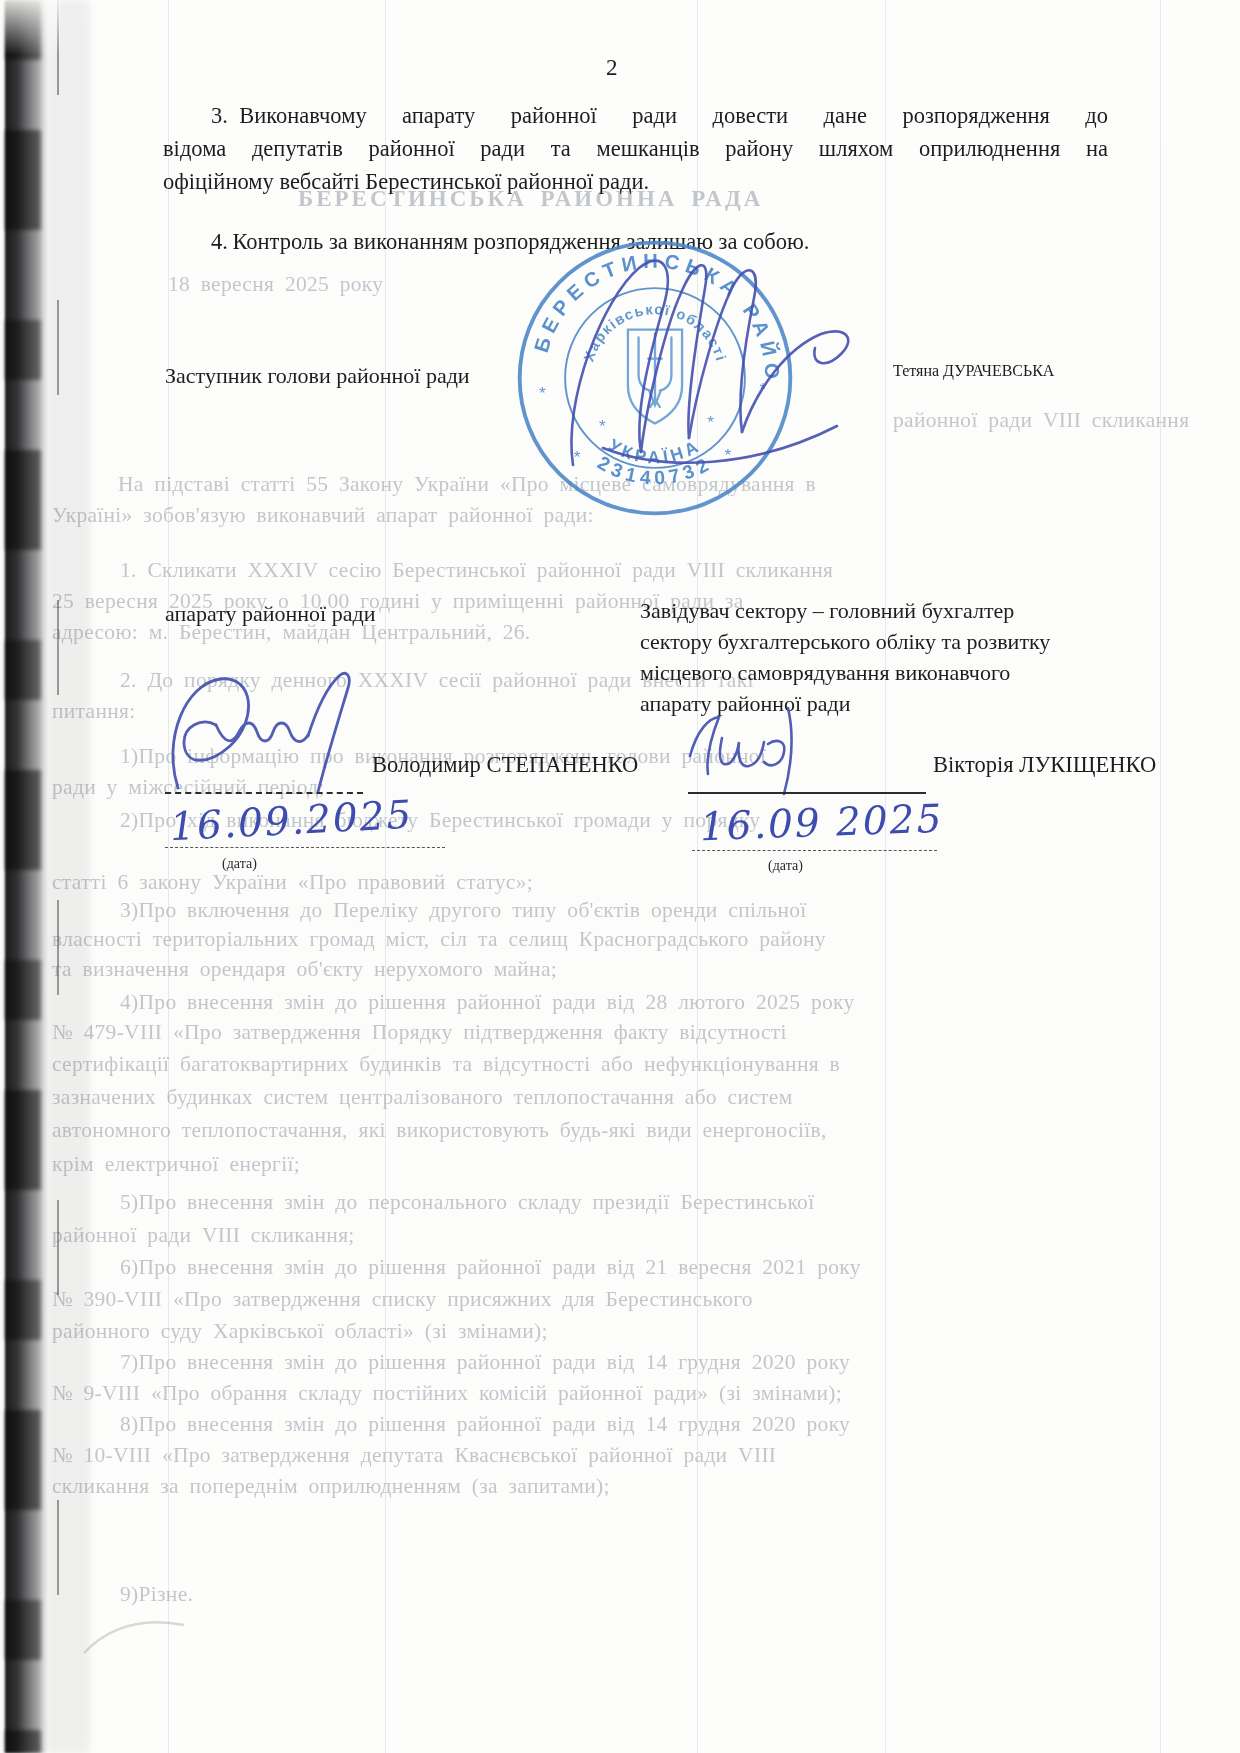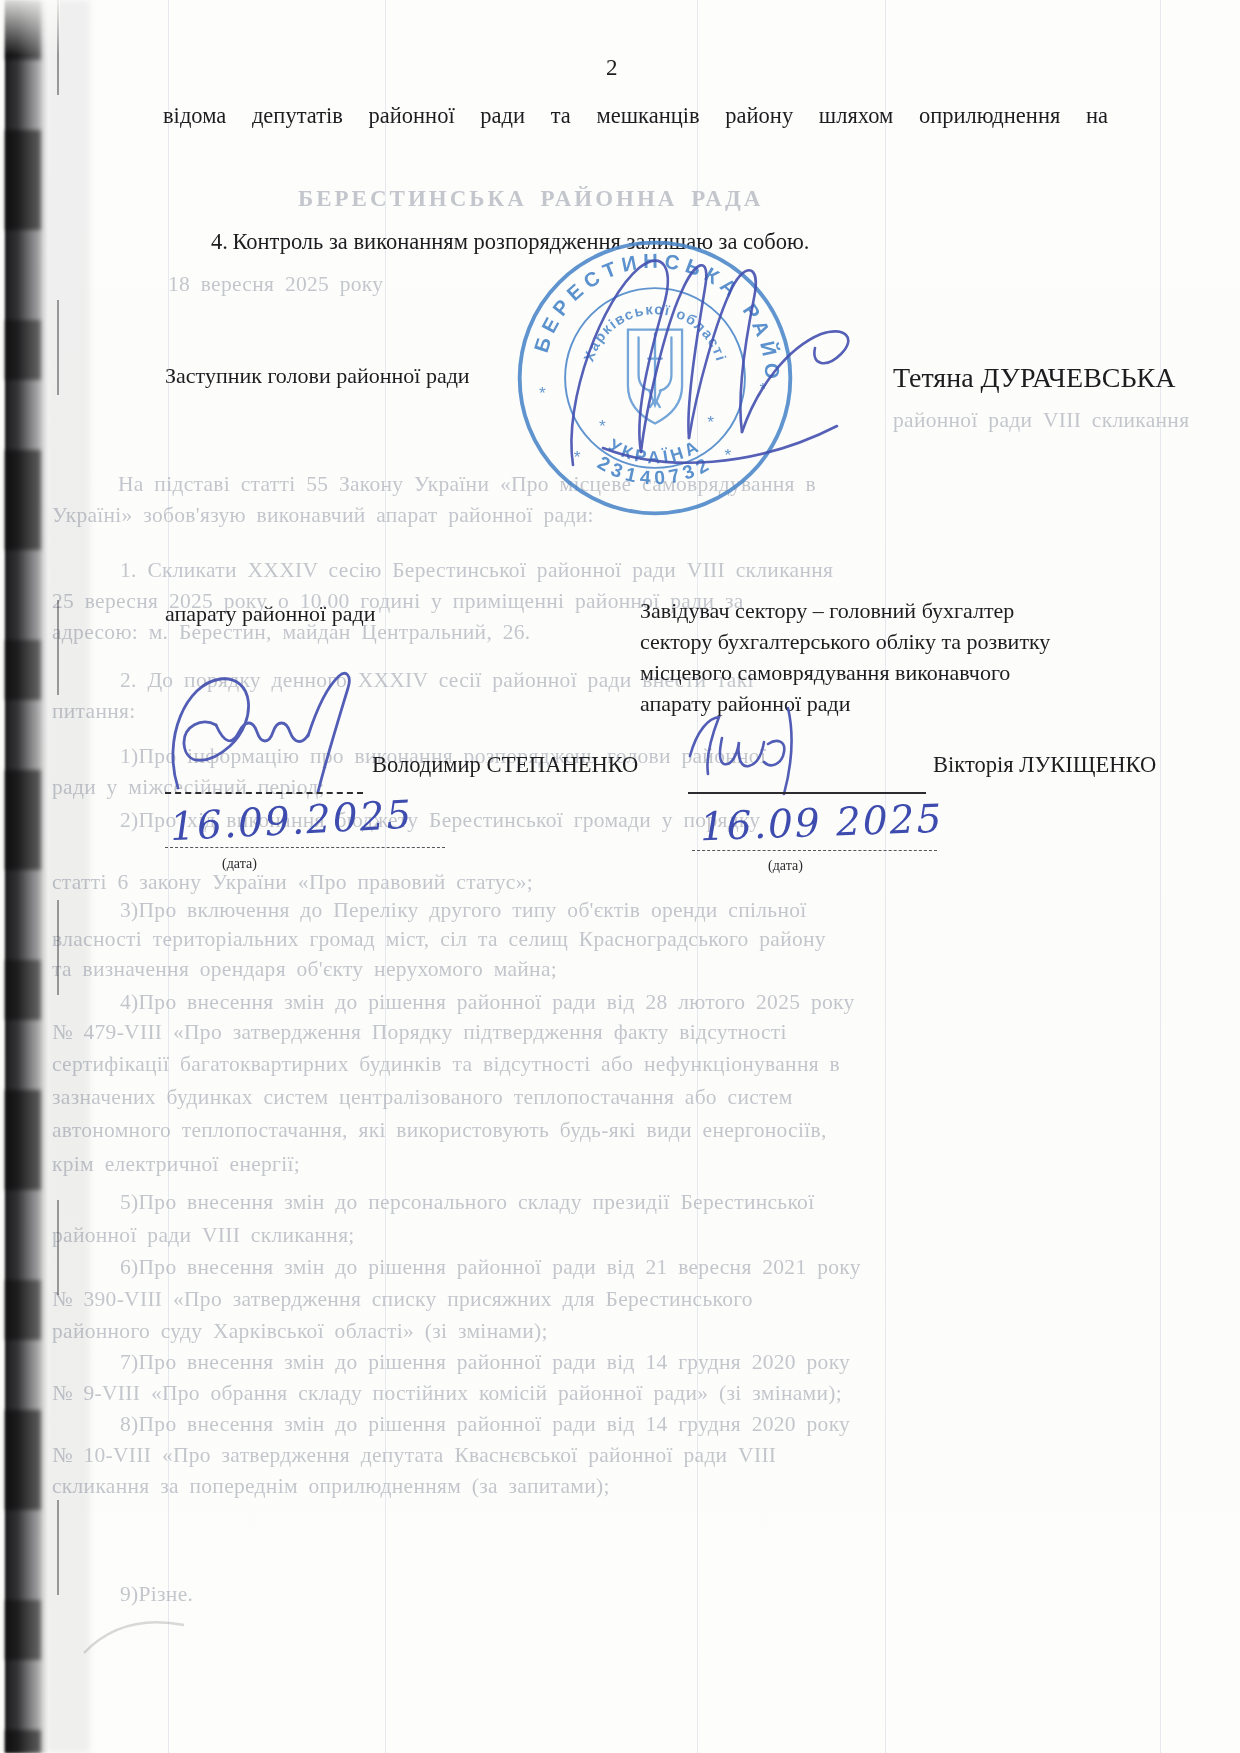--- a/index.html
+++ b/index.html
@@ -80,27 +80,29 @@
 
   <div class="scanline" style="left:168px"></div>
   <div class="scanline" style="left:385px"></div>
   <div class="scanline" style="left:697px"></div>
   <div class="scanline" style="left:885px"></div>
   <div class="scanline" style="left:1160px"></div>
 
   <div class="pnum" style="left:606px;top:55px">2</div>
 
   <div class="doc" style="left:163px;top:99px">
+    <div class="jline" style="padding-left:48px;width:897px">3. Виконавчому апарату районної ради довести дане розпорядження до</div>
     <div class="jline">відома депутатів районної ради та мешканців району шляхом оприлюднення на</div>
+    <div>офіційному вебсайті Берестинської районної ради.</div>
   </div>
 
   <div class="doc" style="left:211px;top:225px">4. Контроль за виконанням розпорядження залишаю за собою.</div>
 
   <div class="role" style="left:165px;top:360px">Заступник голови районної ради</div>
-  <div class="name" style="left:893px;top:362px;font-size:28px">Тетяна ДУРАЧЕВСЬКА</div>
+  <div class="name" style="left:893px;top:362px;font-size:16px">Тетяна ДУРАЧЕВСЬКА</div>
 
   <svg style="left:510px;top:233px" width="290" height="290" viewBox="0 0 300 300">
     <g stroke="#4a86c8" fill="none" opacity="0.88">
       <circle cx="150" cy="150" r="140" stroke-width="4"></circle>
       <circle cx="150" cy="150" r="93" stroke-width="2"></circle>
     </g>
     <defs>
       <path id="arcTop" d="M 36,150 A 114,114 0 1 1 264,150"></path>
       <path id="arcCode" d="M 40,150 A 110,110 0 0 0 260,150"></path>
       <path id="arcCountry" d="M 62,150 A 88,88 0 0 0 238,150"></path>

